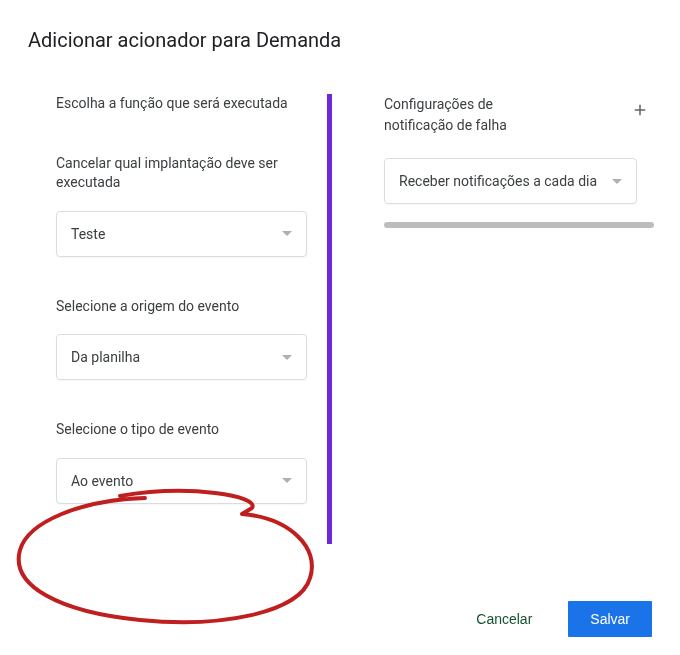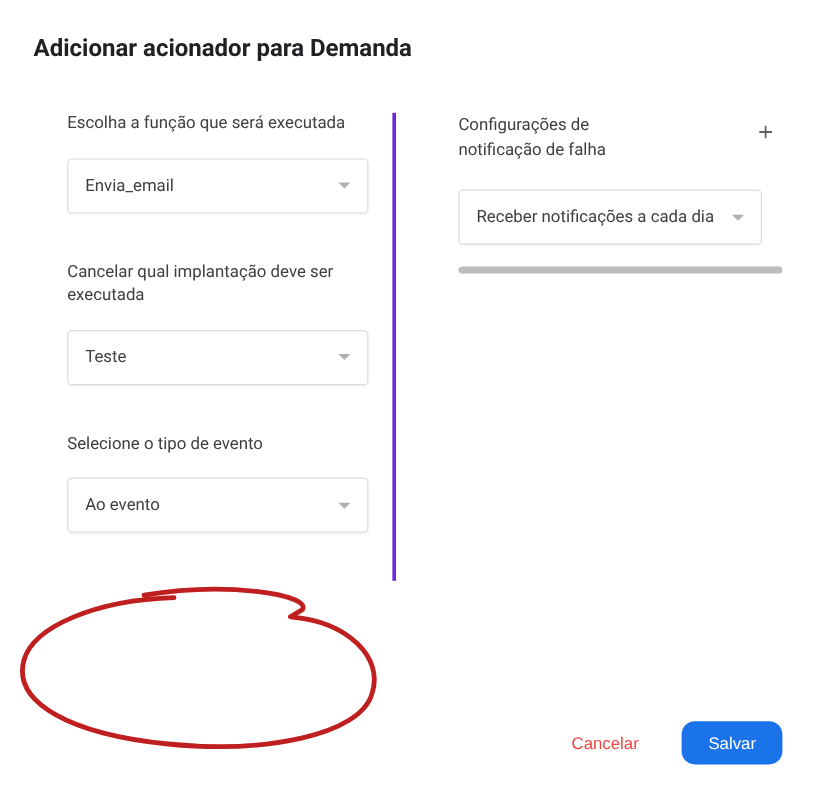--- a/index.html
+++ b/index.html
@@ -9,36 +9,36 @@
       width: 680px;
       height: 655px;
       position: relative;
       color: #3c4043;
     }
     .container {
       padding: 28px 28px 0 28px;
     }
     .title {
       font-size: 20px;
-      font-weight: 700;
+      font-weight: 400;
       color: #202124;
       margin-bottom: 42px;
     }
     .columns {
       display: flex;
       gap: 0;
     }
     .col-left {
       width: 310px;
       padding-right: 20px;
       margin-left: 28px;
     }
     .col-right {
       flex: 1;
-      border-left: 3px solid #6d28d9;
+      border-left: 5px solid #6d28d9;
       padding-left: 52px;
       padding-right: 0;
     }
     .field {
       margin-bottom: 40px;
     }
     .field-label {
       font-size: 14px;
       color: #3c4043;
       margin-bottom: 18px;
@@ -103,67 +103,70 @@
       position: absolute;
       right: 28px;
       bottom: 18px;
       display: flex;
       align-items: center;
       gap: 30px;
     }
     .btn-cancel {
       background: none;
       border: none;
-      color: #ef4444;
+      color: #14532d;
       font-size: 14px;
       font-weight: 500;
       cursor: pointer;
       padding: 8px 6px;
     }
     .btn-save {
       background: #1a73e8;
       border: none;
       color: #fff;
       font-size: 14px;
       font-weight: 500;
       cursor: pointer;
       padding: 10px 22px;
-      border-radius: 11px;
+      border-radius: 1px;
     }
     .annotation {
       position: absolute;
       pointer-events: none;
     }
   </style>
 </head>
 <body>
 
 <div class="container">
   <h1 class="title">Adicionar acionador para Demanda</h1>
 
   <div class="columns">
 
     <div class="col-left">
 
       <div class="field">
         <div class="field-label">Escolha a função que será executada</div>
-        <div class="dropdown">
-          <span>Envia_email</span>
-          <span class="caret"></span>
-        </div>
       </div>
 
       <div class="field">
         <div class="field-label">Cancelar qual implantação deve ser executada</div>
         <div class="dropdown">
           <span>Teste</span>
           <span class="caret"></span>
         </div>
       </div>
 
+      <div class="field">
+        <div class="field-label">Selecione a origem do evento</div>
+        <div class="dropdown">
+          <span>Da planilha</span>
+          <span class="caret"></span>
+        </div>
+      </div>
 
       <div class="field">
         <div class="field-label">Selecione o tipo de evento</div>
         <div class="dropdown">
           <span>Ao evento</span>
           <span class="caret"></span>
         </div>
       </div>
 
     </div>

